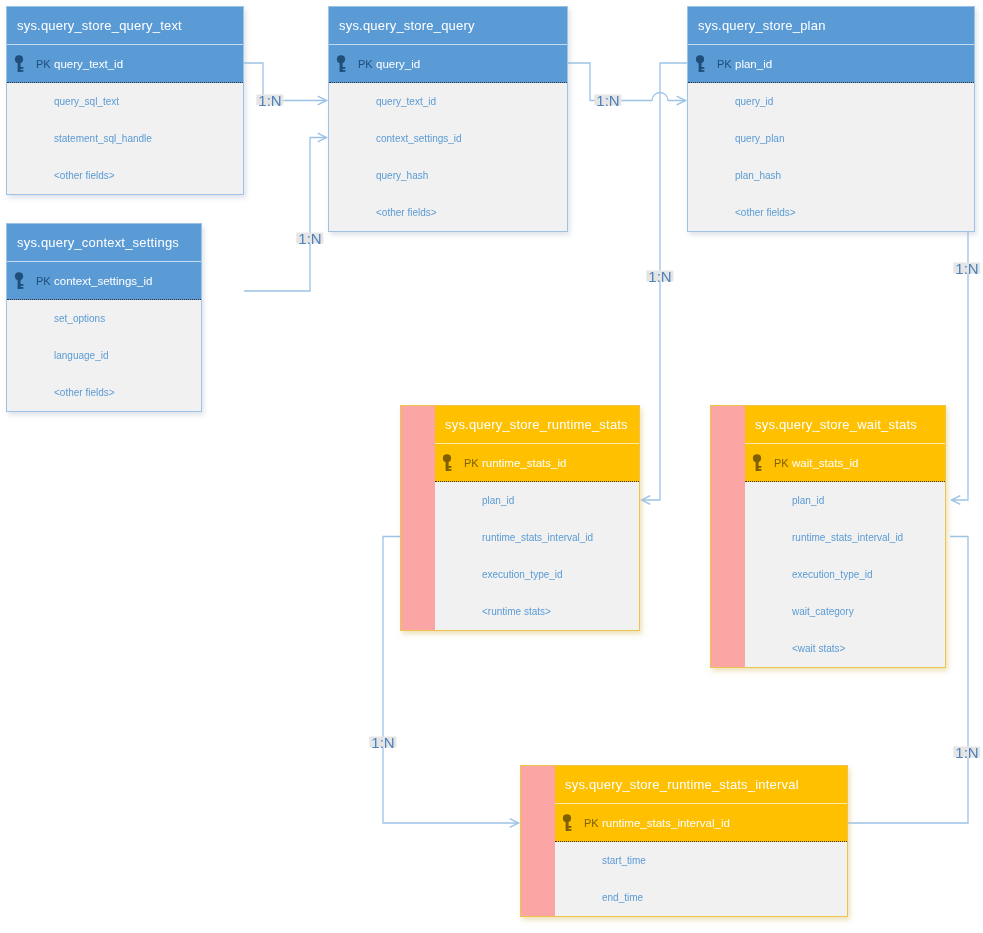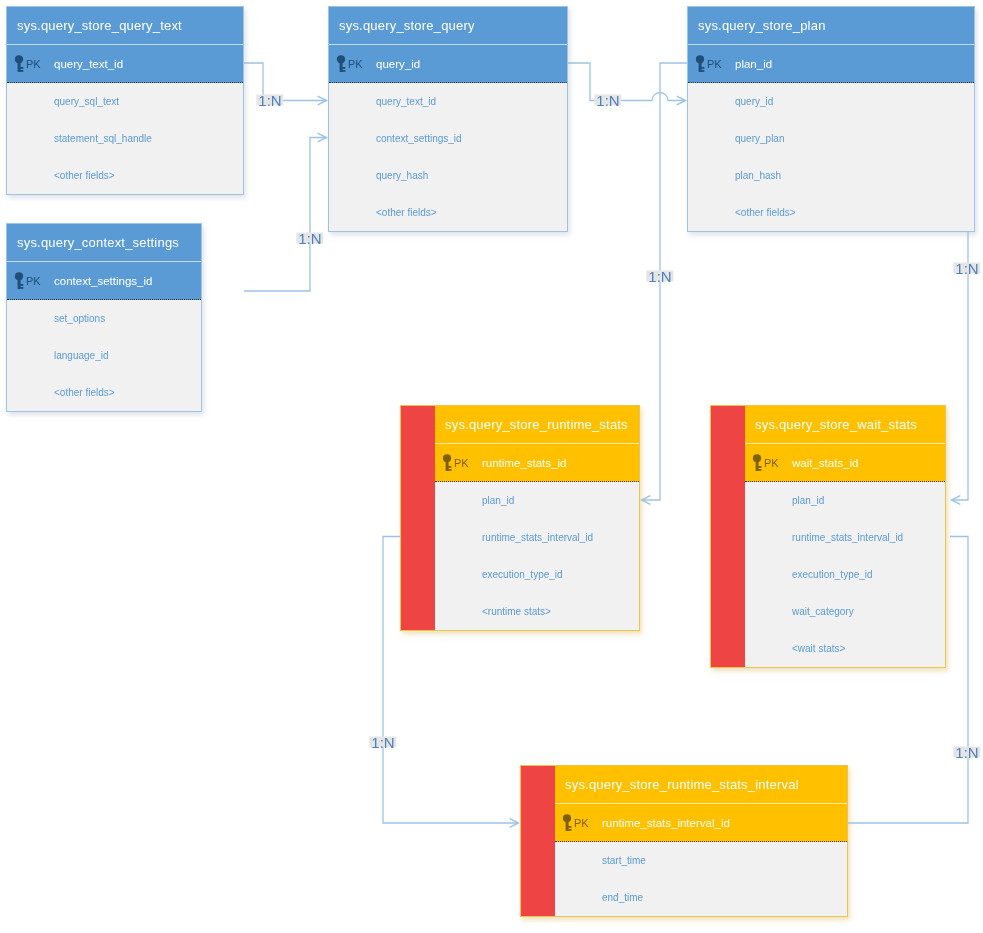--- a/index.html
+++ b/index.html
@@ -12,21 +12,21 @@
   }
   svg.wires {
     position: absolute;
     left: 0; top: 0;
     width: 983px; height: 933px;
     z-index: 0;
   }
   .entity {
     position: absolute;
     z-index: 1;
-    background: #ef4444;
+    background: #fca5a5;
     border: 1px solid #9dc3e6;
     box-shadow: 2px 3px 5px rgba(160,172,188,0.35);
     font-size: 12px;
   }
   .entity.orange {
     border-color: #edc44c;
     box-shadow: 2px 3px 5px rgba(222,198,120,0.5);
     padding-left: 34px;
   }
   .e-title {
@@ -45,21 +45,21 @@
   .e-pk {
     height: 38px;
     display: flex;
     align-items: center;
     position: relative;
     border-bottom: 1px dotted #333333;
   }
   .key-icon { margin-left: 7px; display: inline-flex; flex: 0 0 auto; }
   .blue .key-icon svg { fill: #1f4e79; }
   .orange .key-icon svg { fill: #7f6000; }
-  .pk-badge { font-size: 11px; margin-left: 1px; }
+  .pk-badge { font-size: 11px; margin-left: 11px; }
   .blue .pk-badge { color: #1f4e79; }
   .orange .pk-badge { color: #7f6000; }
   .pk-field {
     position: absolute;
     left: 47px;
     color: #ffffff;
     font-size: 11.5px;
     white-space: nowrap;
   }
   .e-body { background: #f1f1f1; }

